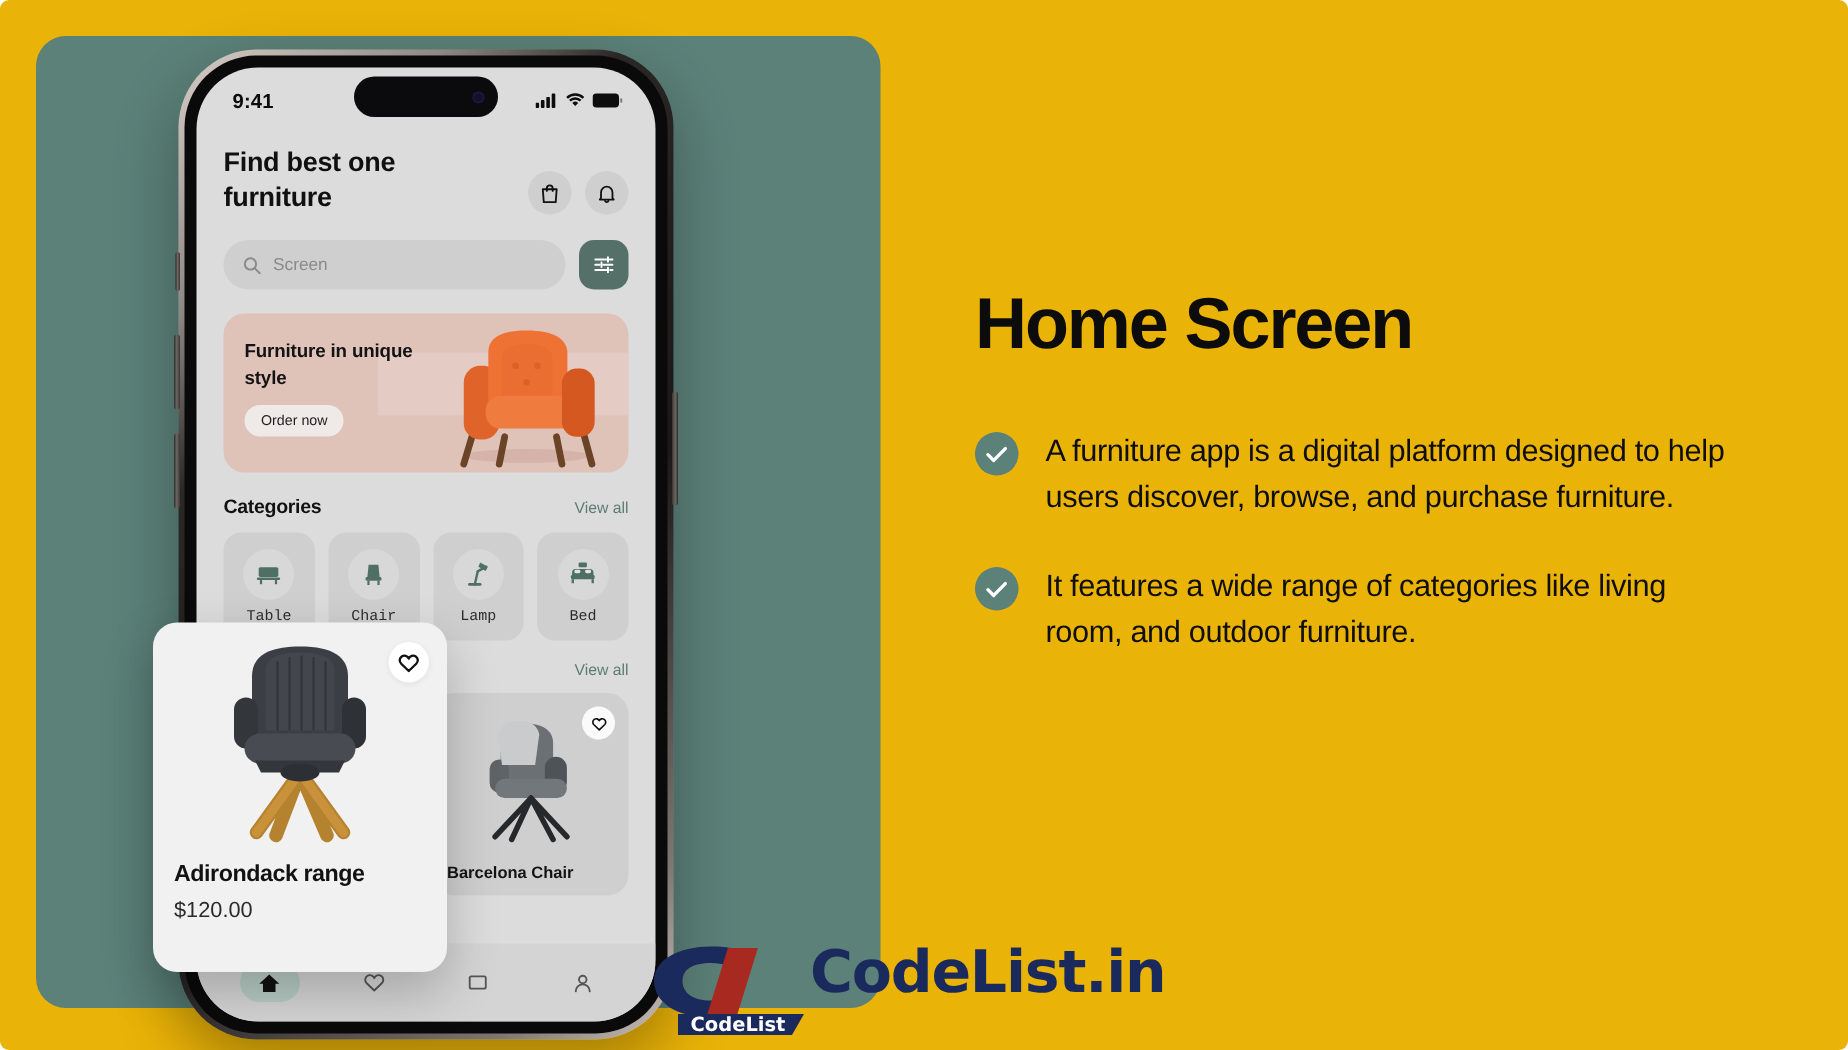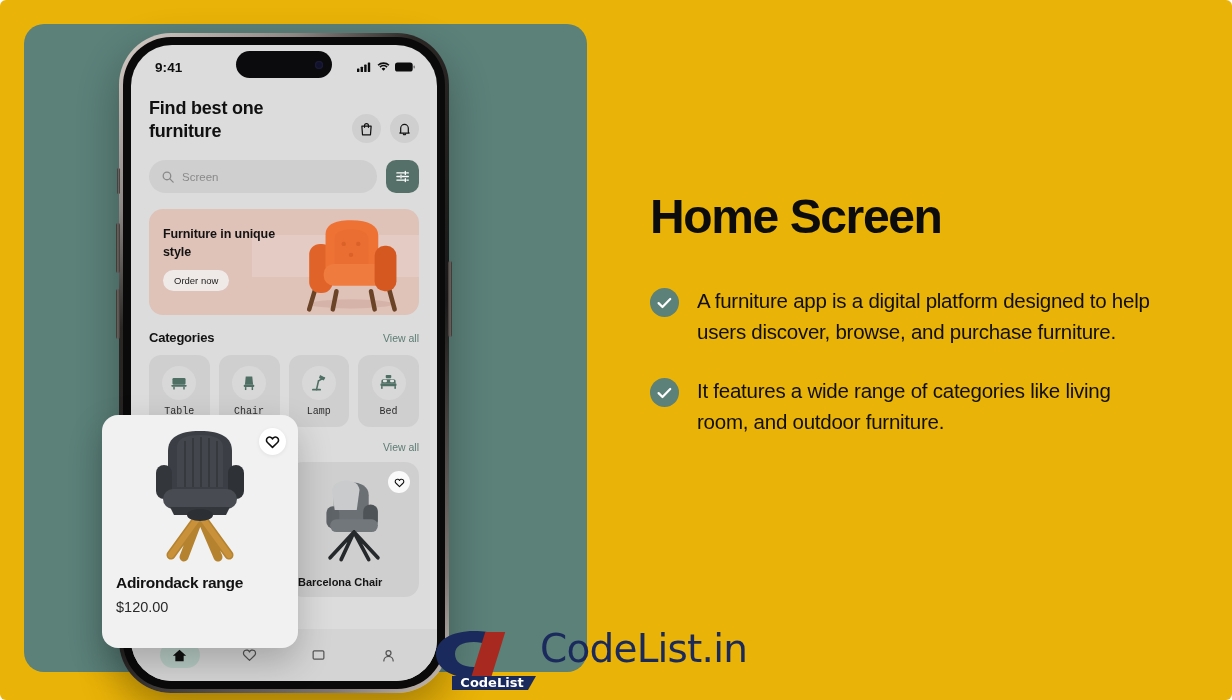--- a/index.html
+++ b/index.html
@@ -230,21 +230,21 @@
 
   
   .logo {
     position: absolute;
     left: 430px; bottom: 8px;
     display: flex; align-items: flex-start; gap: 4px;
   }
   .logo-mark { position: relative; width: 112px; height: 66px; }
   .logo-word {
     font-family: "DejaVu Sans", sans-serif;
-    font-size: 39px; font-weight: 400; color: #1b2a5c;
+    font-size: 39px; font-weight: 700; color: #1b2a5c;
     letter-spacing: -.8px;
     margin-left: -6px;
   }
 </style>
 </head>
 <body>
 
 <div class="page">
 
   <div class="teal-panel"></div>

